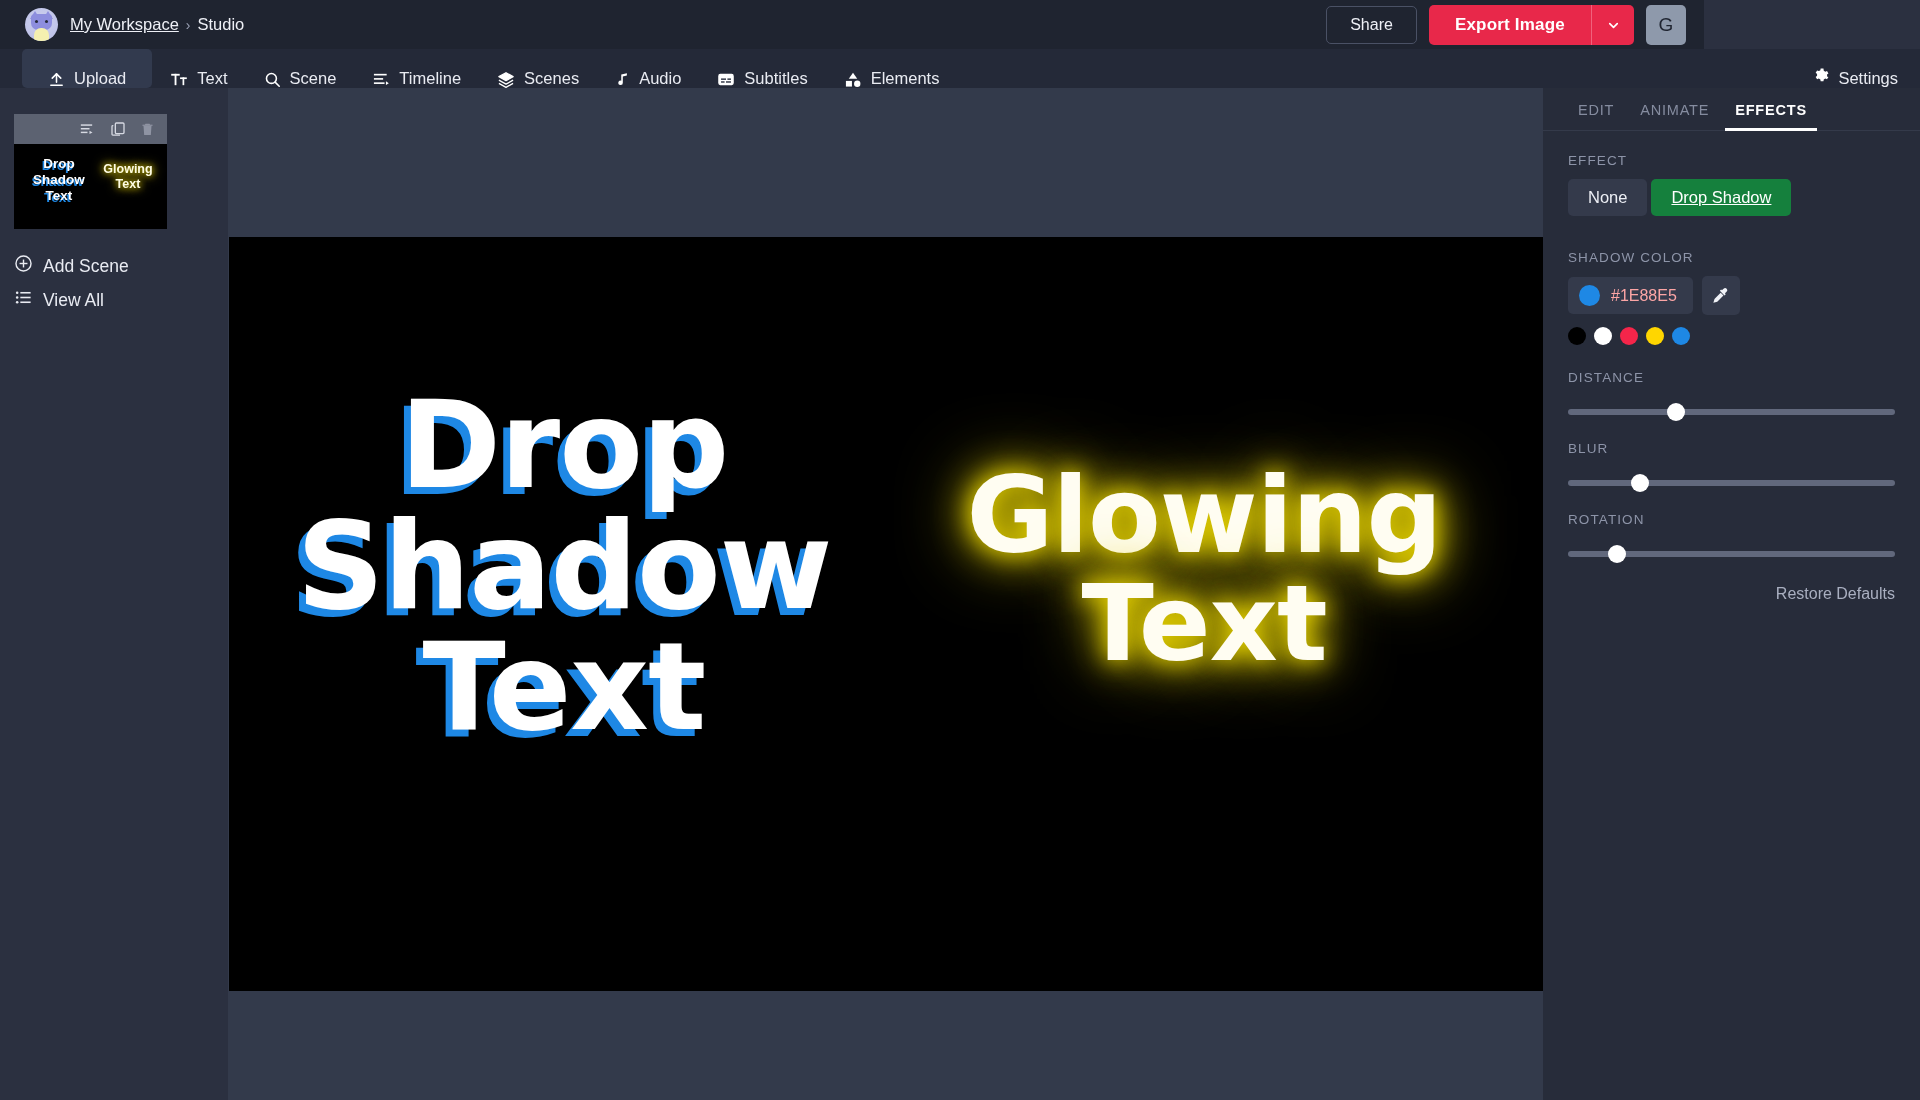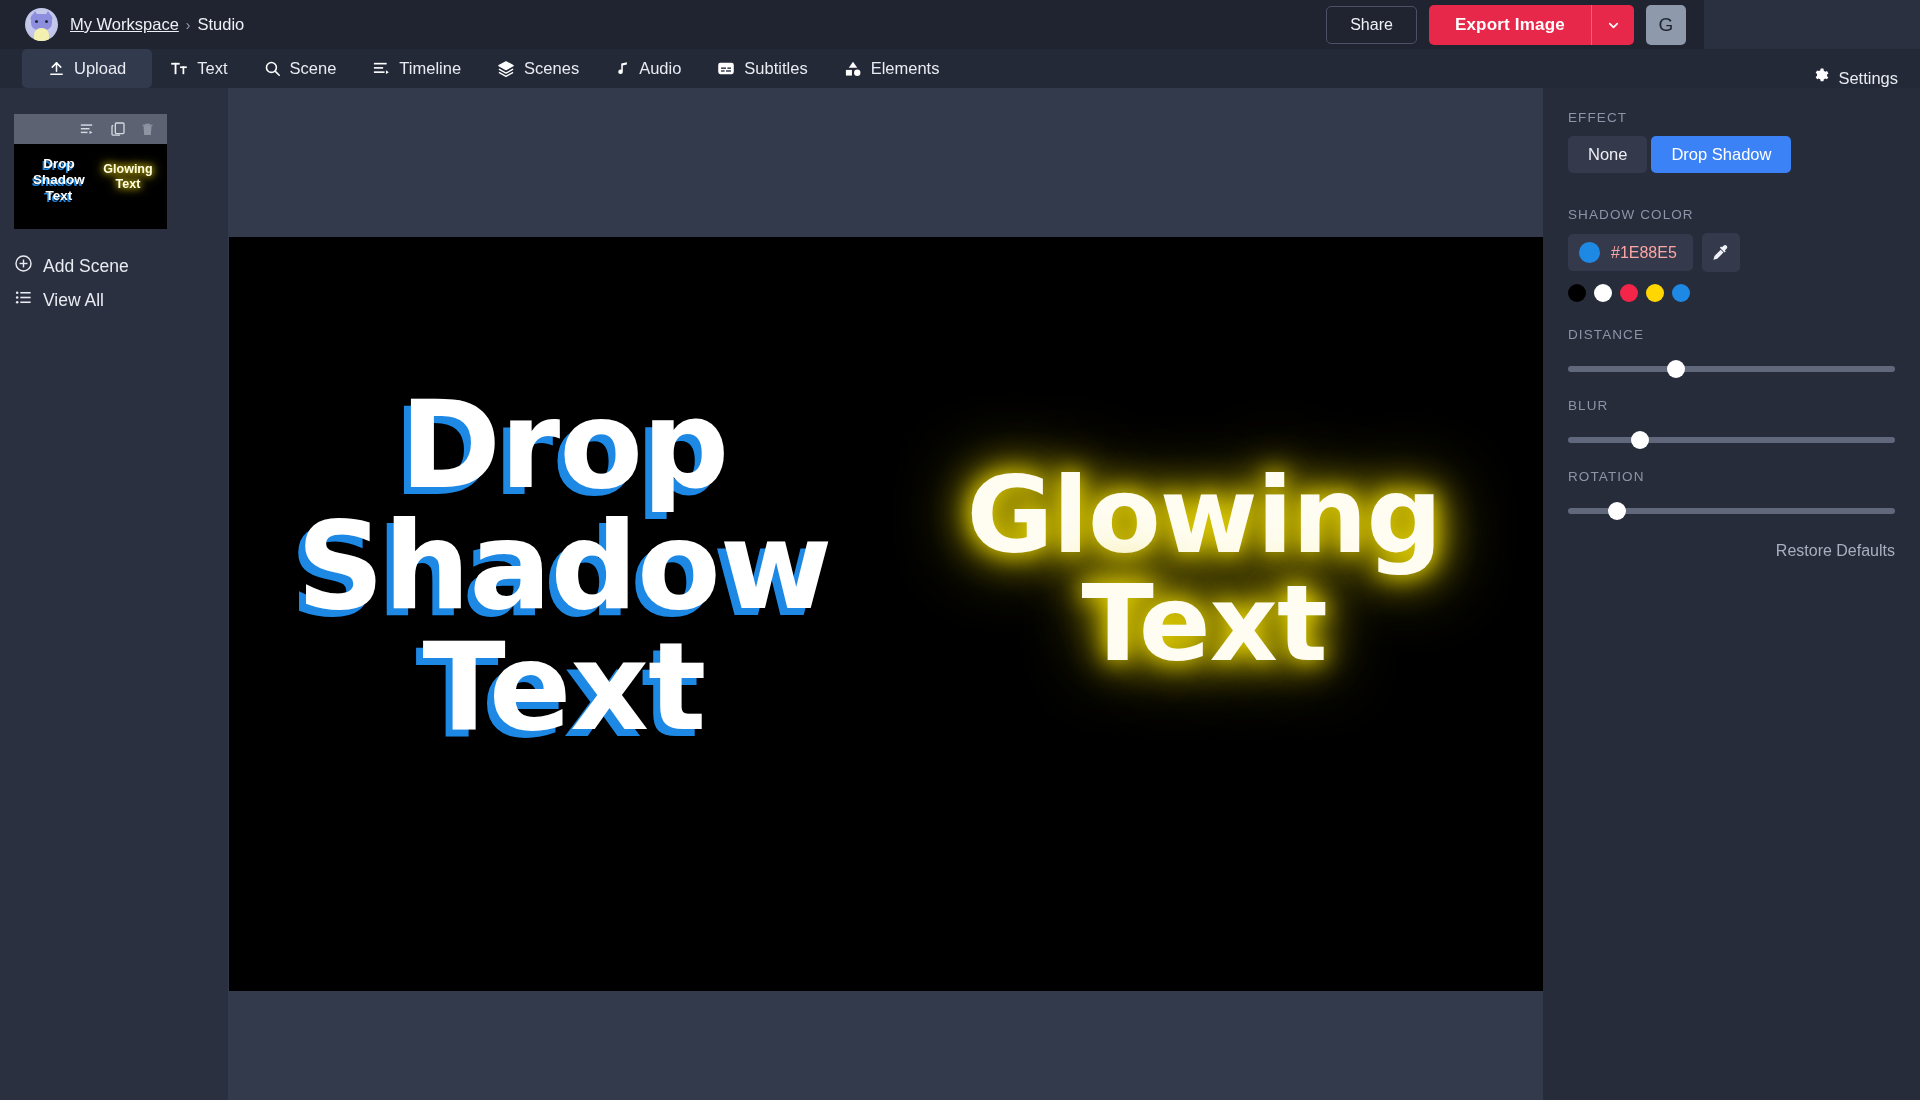--- a/index.html
+++ b/index.html
@@ -84,21 +84,21 @@
     cursor: pointer;
   }
 
   
   .toolbar {
     position: absolute; left: 0; top: 49px; width: 1920px; height: 39px;
     background: #242938;
     display: flex; align-items: center;
   }
   .tool {
-    display: flex; align-items: center; gap: 9px;
+    display: flex; align-items: flex-end; gap: 9px;
     height: 39px; padding: 0 18px; color: #e9ebf2; font-size: 16.5px;
     cursor: pointer;
   }
   .tool.active { background: #323a4e; border-radius: 5px; }
   .tool:first-child { margin-left: 22px; padding: 0 26px; }
   .tool .ic { display: flex; align-items: center; }
   .settings-btn {
     position: absolute; right: 22px; top: 0; height: 39px;
     display: flex; align-items: flex-end; gap: 9px;
     color: #e9ebf2; font-size: 16.5px; cursor: pointer;
@@ -408,26 +408,31 @@
 </div>
 
 <div class="canvas-area">
   <div class="stage">
     <div class="stage-text-a">Drop Shadow Text</div>
     <div class="stage-text-b">Glowing Text</div>
   </div>
 </div>
 
 <div class="rightpanel">
+  <div class="rp-tabs">
+    <div class="rp-tab">EDIT</div>
+    <div class="rp-tab">ANIMATE</div>
+    <div class="rp-tab active">EFFECTS</div>
+  </div>
 
   <div class="rp-body">
     <div class="rp-label">EFFECT</div>
     <div class="seg-group">
       <div class="seg">None</div>
-      <div class="seg active" style="background: #3b82f6;">Drop Shadow</div>
+      <div class="seg active" style="background: #15803d; text-decoration: underline;">Drop Shadow</div>
     </div>
 
     <div class="rp-label">SHADOW COLOR</div>
     <div class="color-row">
       <div class="color-field">
         <span class="color-dot" style="background: rgb(30, 136, 229);"></span>
         <span class="color-hex">#1E88E5</span>
       </div>
       <div class="picker-btn">
         <svg width="19" height="19" viewBox="0 0 24 24" fill="#f0f2f7">

